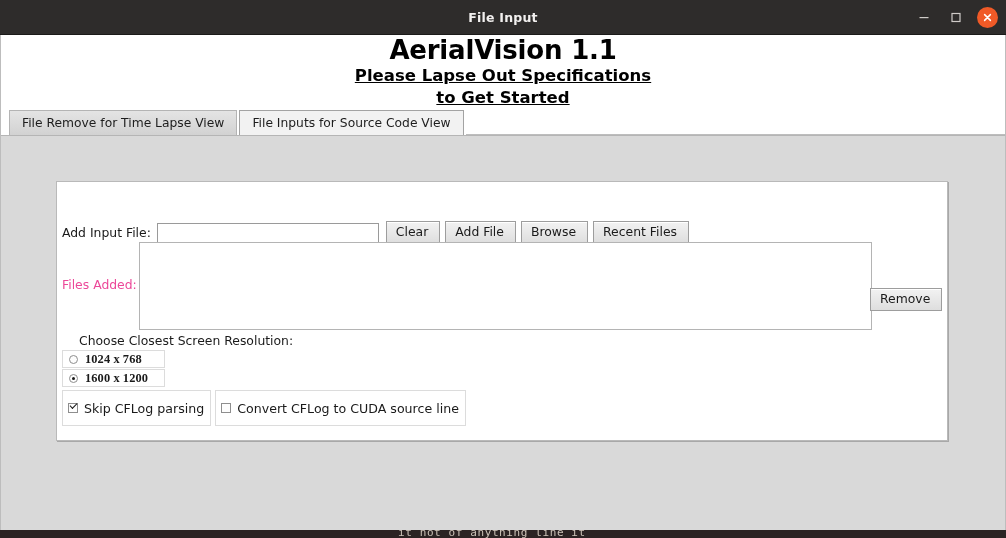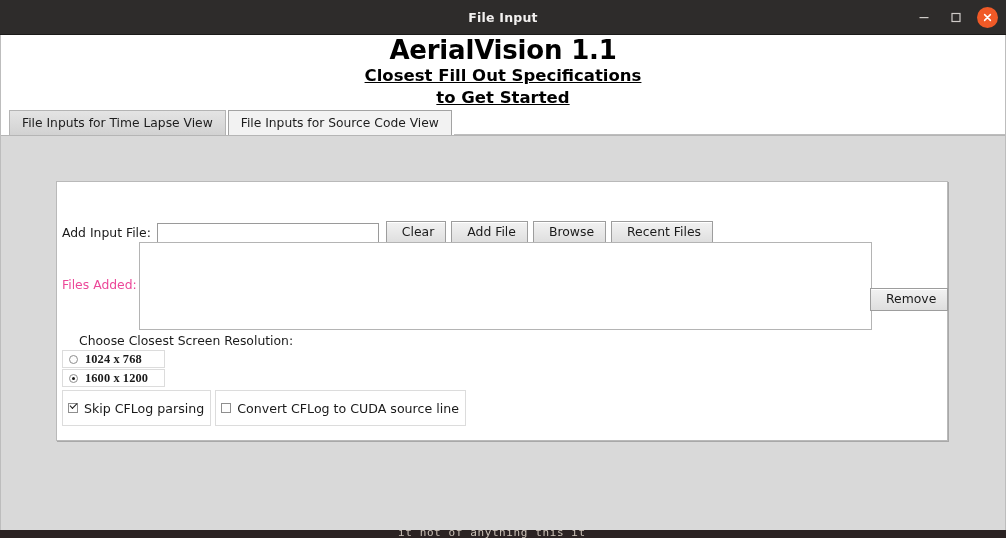--- a/index.html
+++ b/index.html
@@ -189,21 +189,21 @@
     outline: none;
   }
 
   .btn {
     font-family: "DejaVu Sans", "Liberation Sans", sans-serif;
     font-size: 12.4px;
     color: #1a1a1a;
     background: linear-gradient(#f2f2f2, #dedede);
     border: 1px solid #9d9d9d;
     box-shadow: inset 0 1px 0 #ffffff;
-    padding: 3px 11px 4px 15px;
+    padding: 3px 11px 4px 9px;
     box-sizing: border-box;
     height: 23px;
     line-height: 14px;
     white-space: nowrap;
   }
   .btnrow {
     display: flex;
     gap: 5px;
     margin-left: 7px;
   }
@@ -383,27 +383,27 @@
           <path d="M2.6 2.6 L8.4 8.4 M8.4 2.6 L2.6 8.4" stroke="#ffffff" stroke-width="1.5" stroke-linecap="round"></path>
         </svg>
       </div>
     </div>
   </div>
 
   <div class="client">
 
     <div class="headings">
       <div class="app-title">AerialVision 1.1</div>
-      <div class="app-sub">Closest Fill Out Specifications </div>
+      <div class="app-sub">Please Lapse Out Specifications </div>
       <div class="app-sub"> to Get Started</div>
     </div>
 
     <div class="tabstrip">
       <div class="tab tab-inactive">
-        <span>File Inputs for Time Lapse View</span>
+        <span>File Remove for Time Lapse View</span>
       </div>
       <div class="tab tab-active">
         <span>File Inputs for Source Code View</span>
       </div>
       <div class="tab-filler"></div>
     </div>
 
     <div class="tabbody"></div>
 
     <div class="panel">
@@ -448,16 +448,16 @@
 
     </div>
 
     <div class="submit-wrap">
       <div class="btn-submit">Submit</div>
     </div>
 
   </div>
 
   <div class="bg-sliver">
-    <div class="bg-sliver-text">it not of anything this it</div>
+    <div class="bg-sliver-text">it not of anything line it</div>
   </div>
 
 </div>
 
 </body></html>

